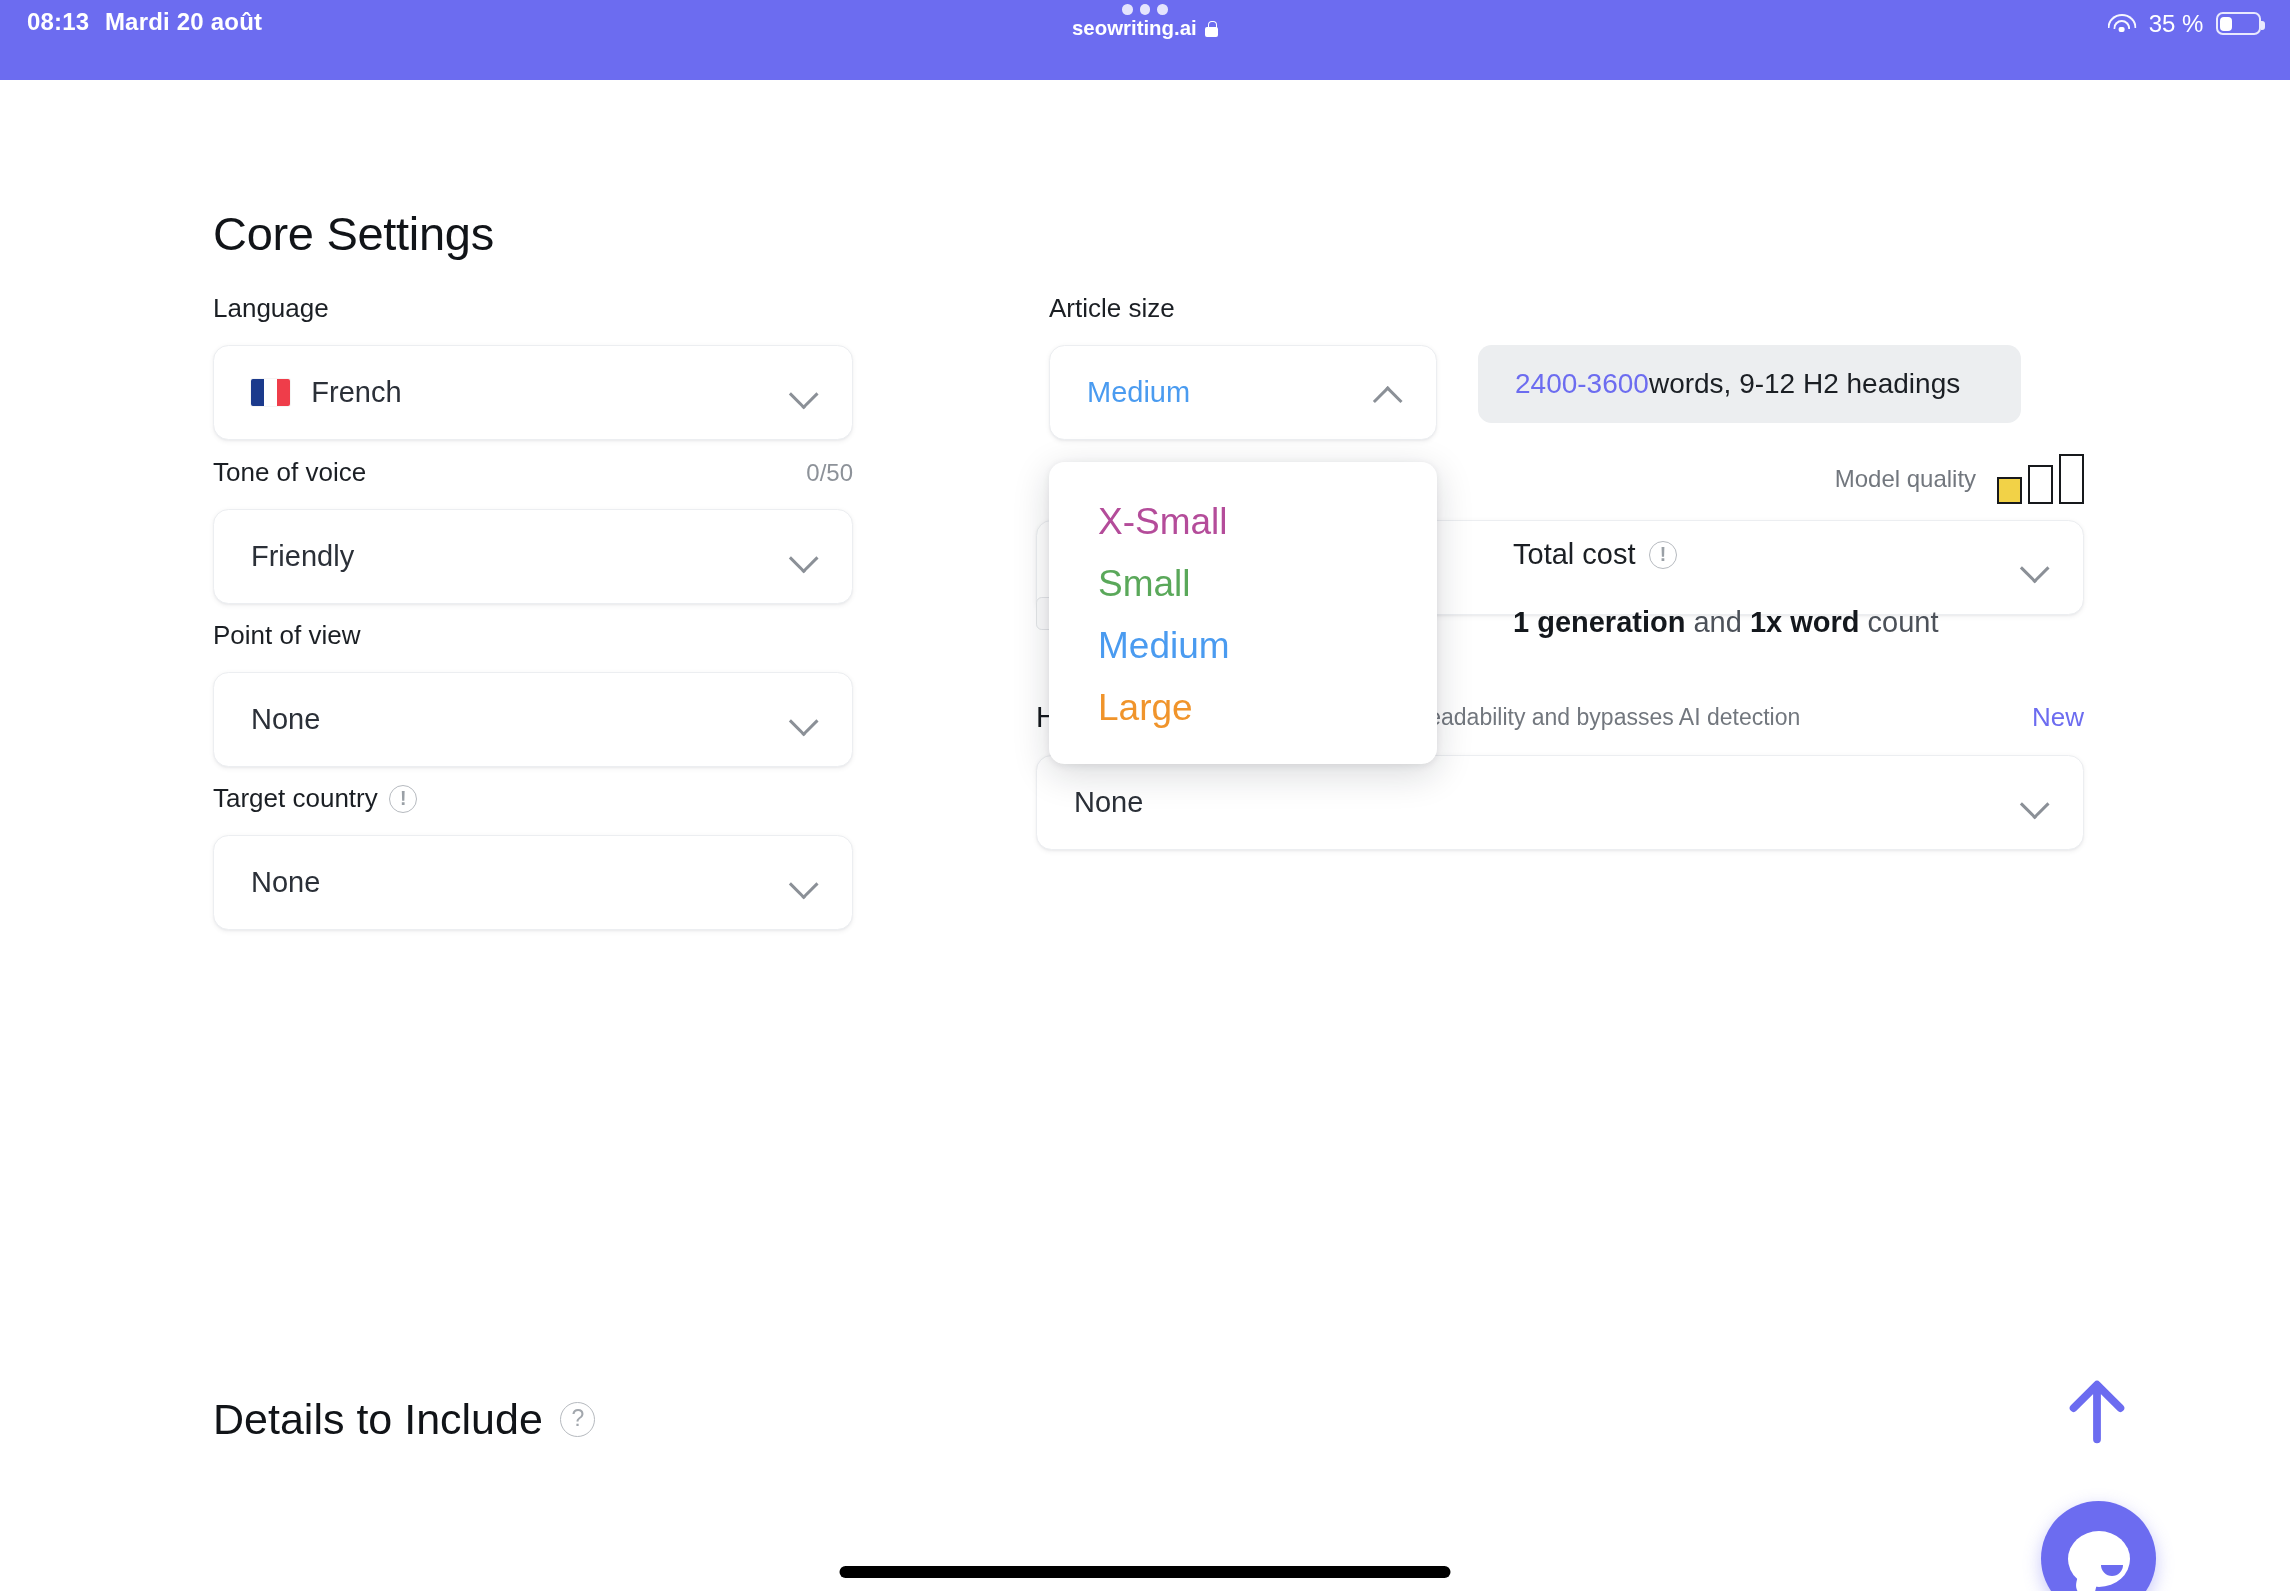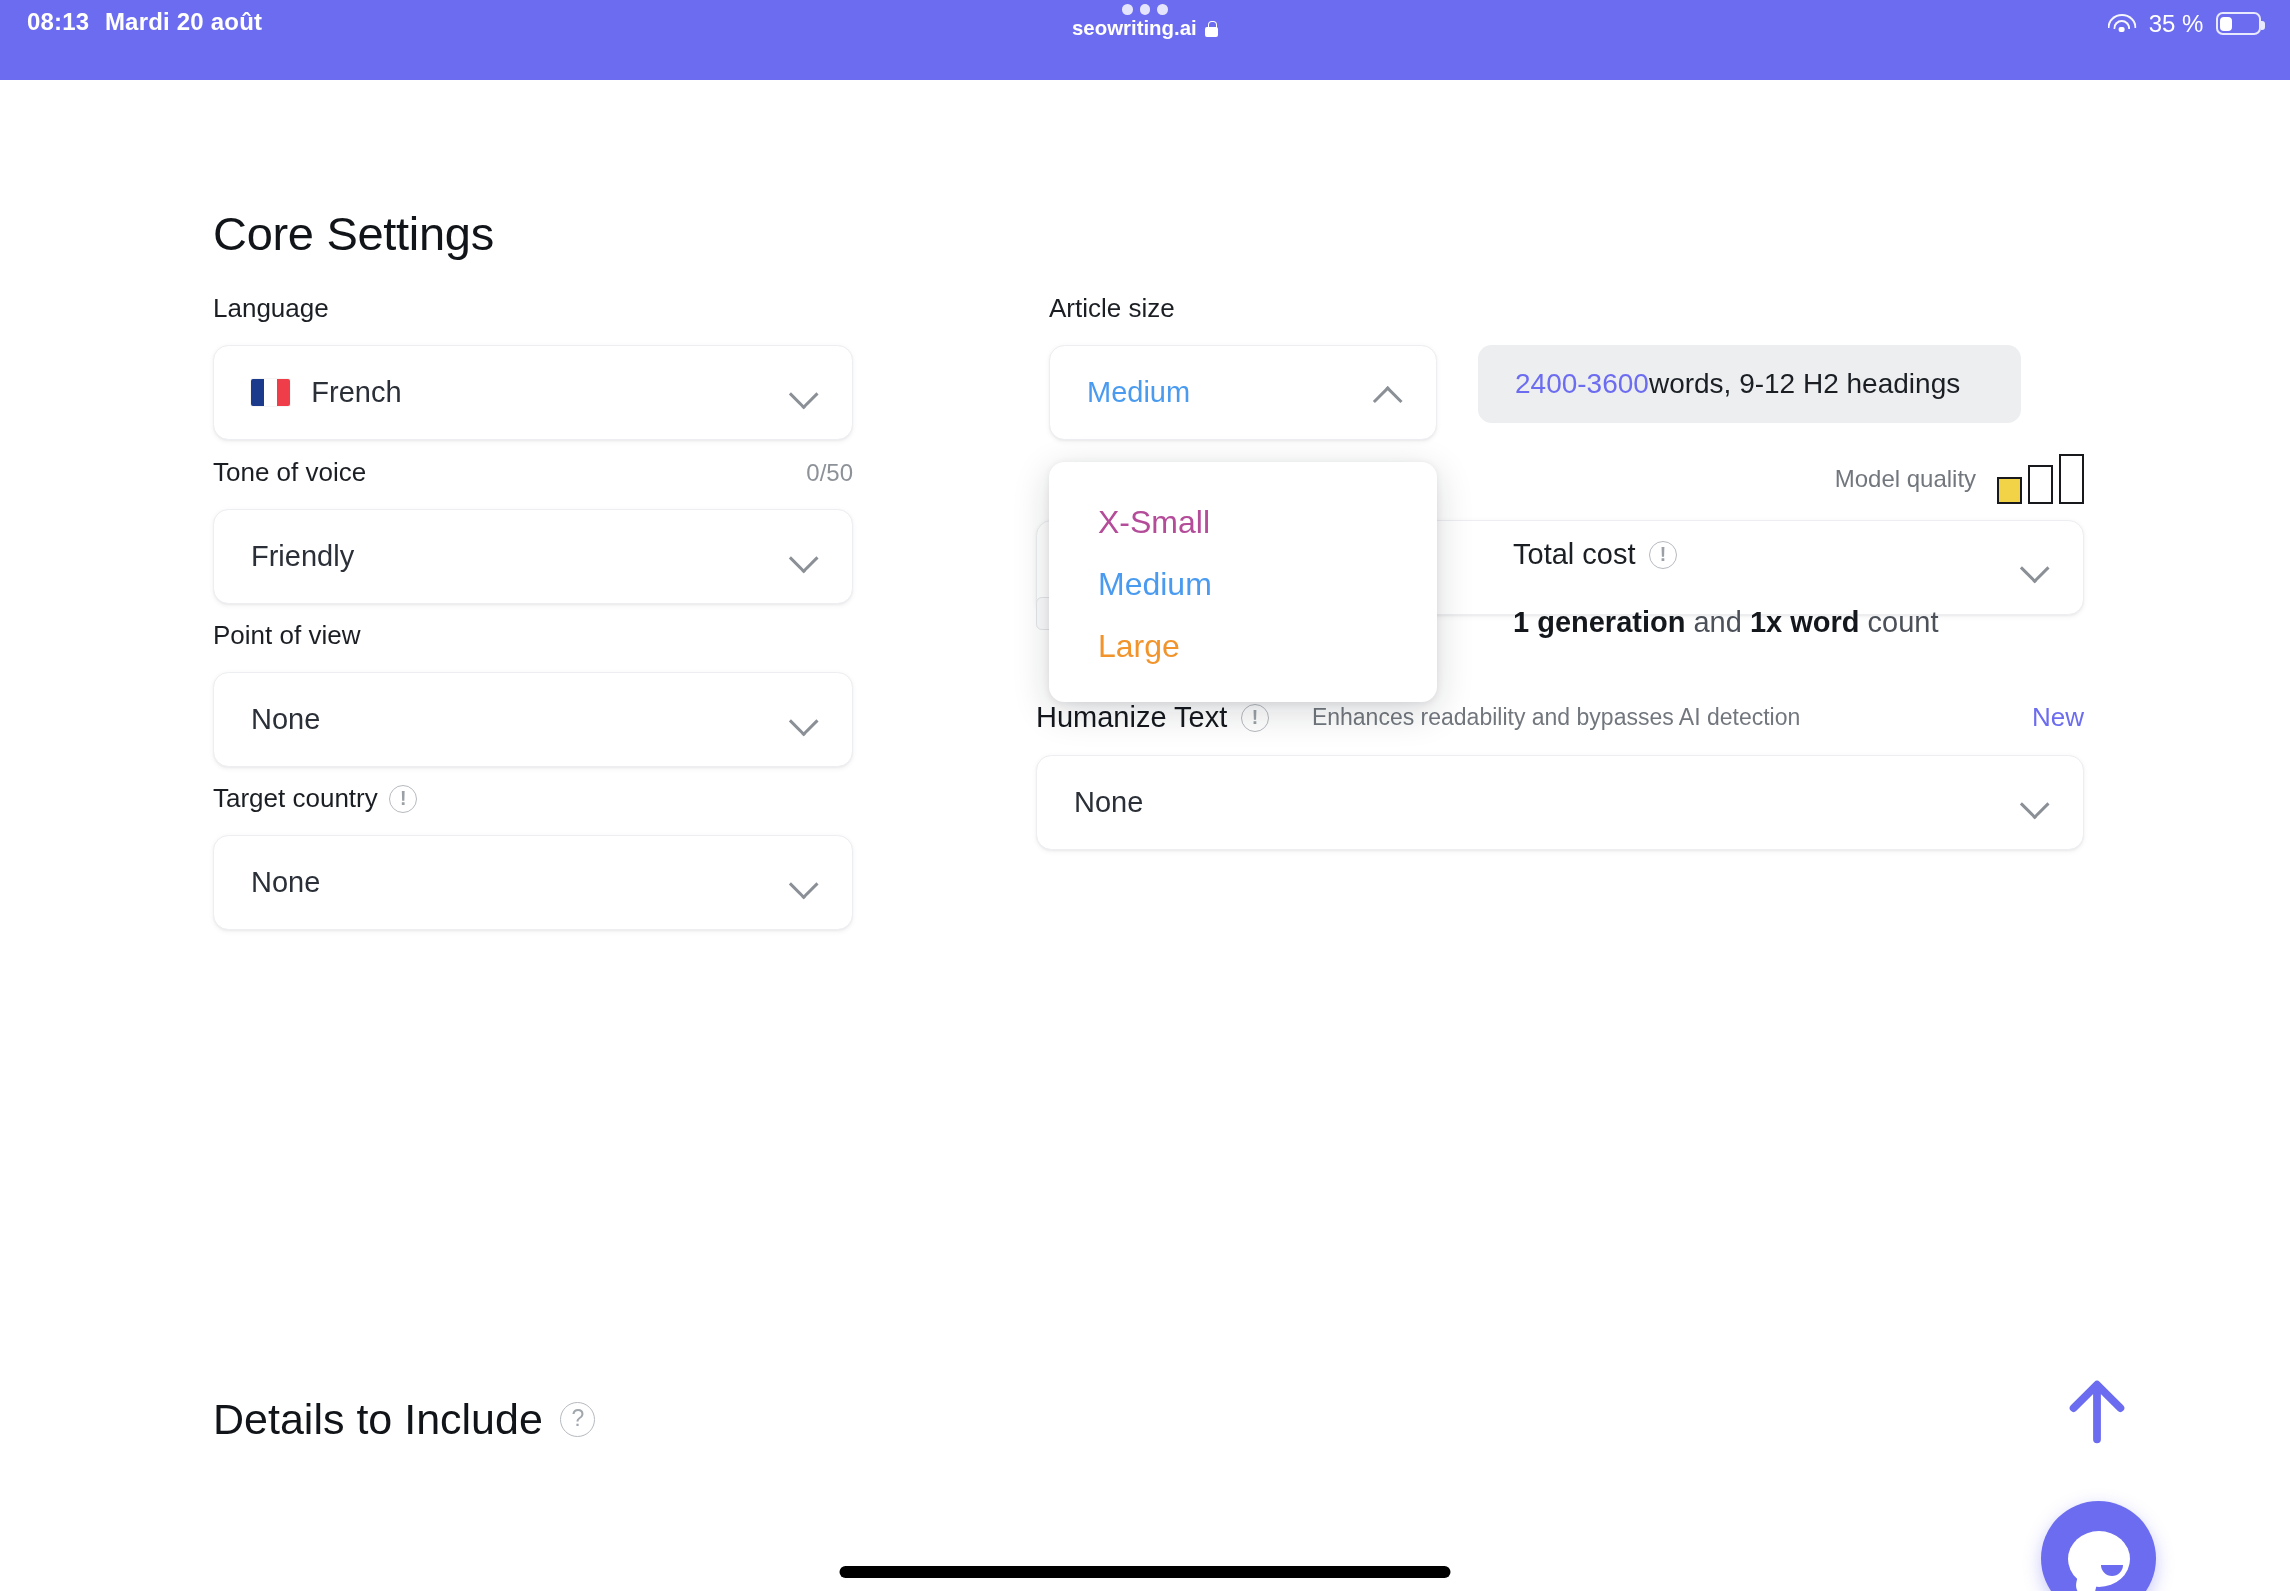--- a/index.html
+++ b/index.html
@@ -108,21 +108,21 @@
 
   
   .dropdown{
     position:absolute; left:0; top:138px; width:388px;
     background:#fff; border-radius:15.5px;
     box-shadow:0 9.7px 37px rgba(20,24,38,.16), 0 1.9px 7.8px rgba(20,24,38,.08);
     padding:29px 0 25px 0; z-index:50;
   }
   .dd-item{
     height:62px; display:flex; align-items:center; padding:0 49px;
-    font-size:32px;
+    font-size:37px;
   }
 
   
   .quality{
     display:flex; align-items:center; justify-content:flex-end; gap:21.3px;
     font-size:24px; color:#72777e;
   }
   .bars{ display:flex; align-items:flex-end; gap:5.8px; }
   .bars i{ display:block; border:2.9px solid #17191c; background:#fff; }
   .bars .b1{ width:25px; height:27px; background:#f2d247; }
@@ -267,20 +267,21 @@
       <div style="position:absolute; top:213px; left:13px; width:1048px;">
         <div class="field-label">Article size</div>
         <div class="size-row">
           <div style="position:relative;">
             <div class="select size-select">
               <span class="val">Medium</span>
               <span class="chev up"></span>
             </div>
             <div class="dropdown">
               <div class="dd-item" style="color:#b44c9a">X-Small</div>
+              <div class="dd-item" style="color:#5aa85a">Small</div>
               <div class="dd-item" style="color:#4a9bf0">Medium</div>
               <div class="dd-item" style="color:#f0942b">Large</div>
             </div>
           </div>
           <div class="words-badge">
             <b>2400-3600</b>
               <span> words, 9-12 H2 headings</span>
           </div>
         </div>
       </div>

